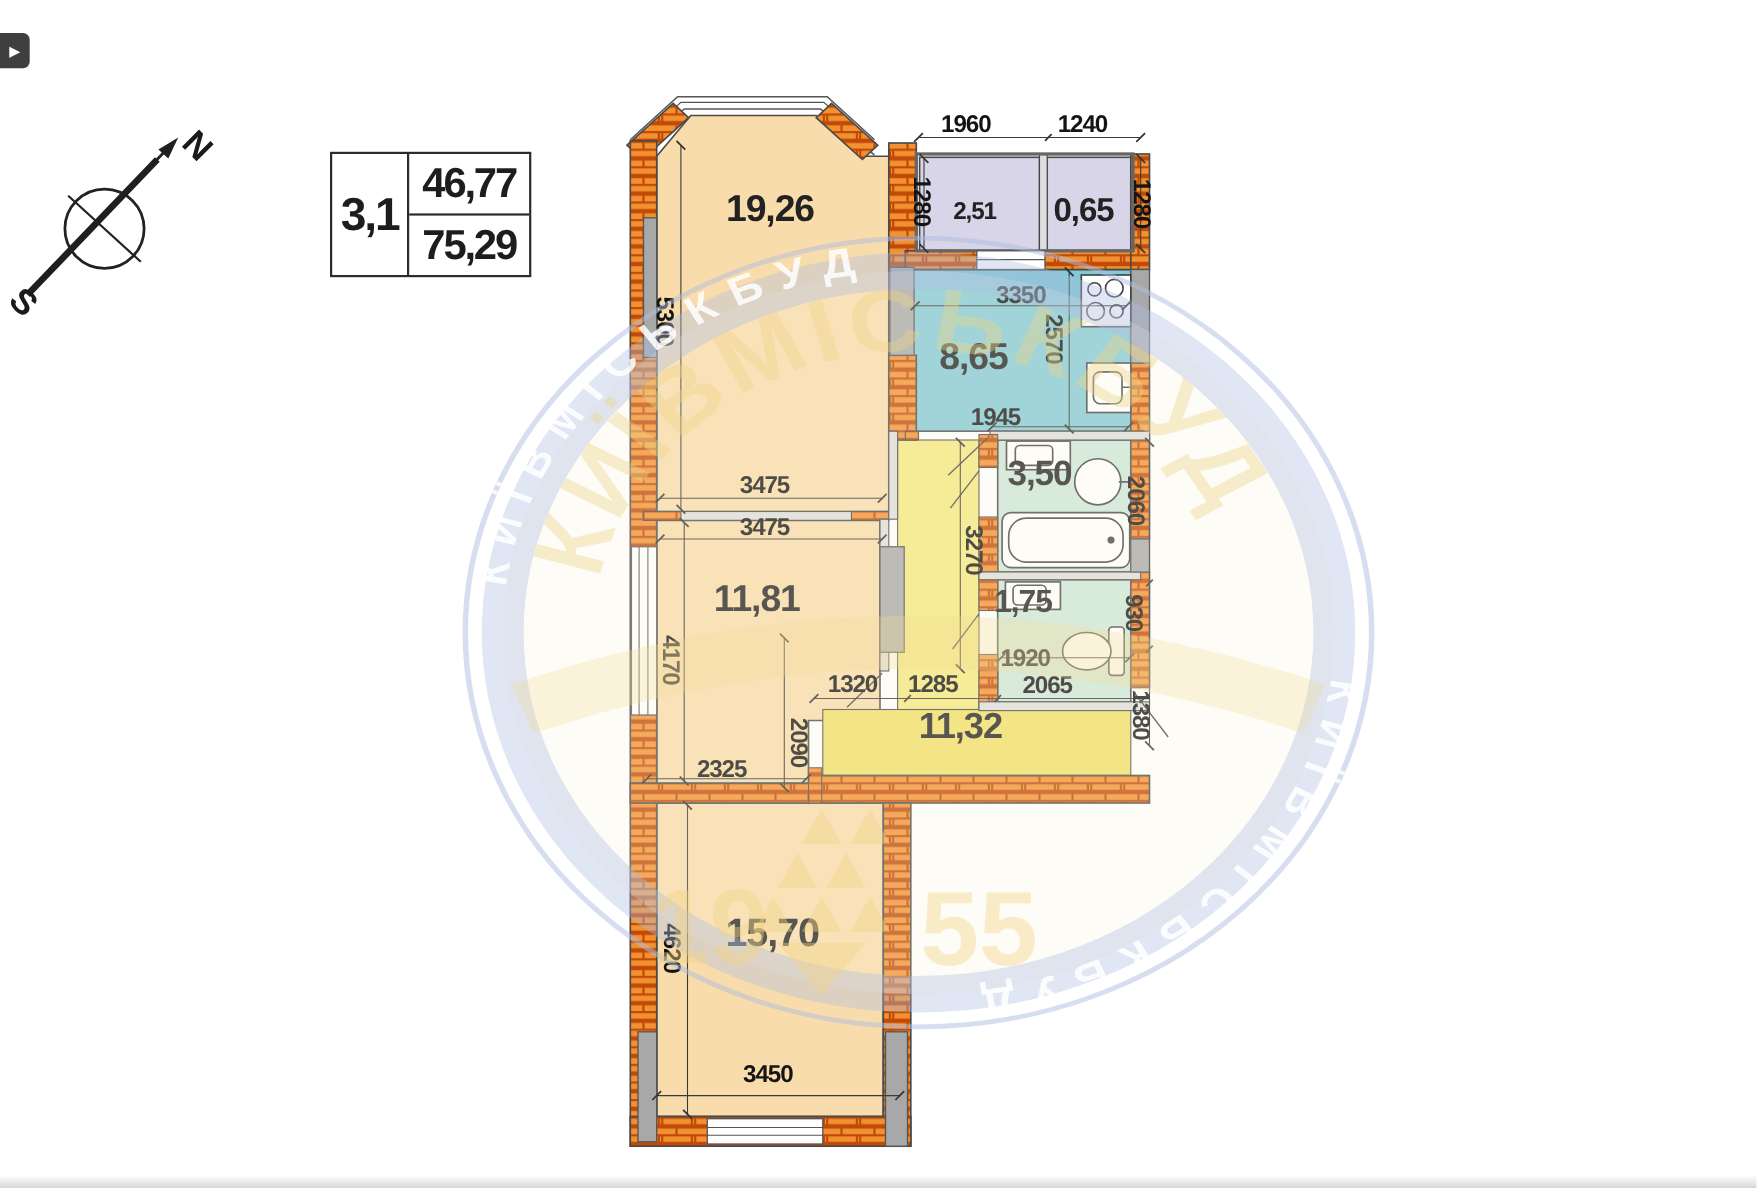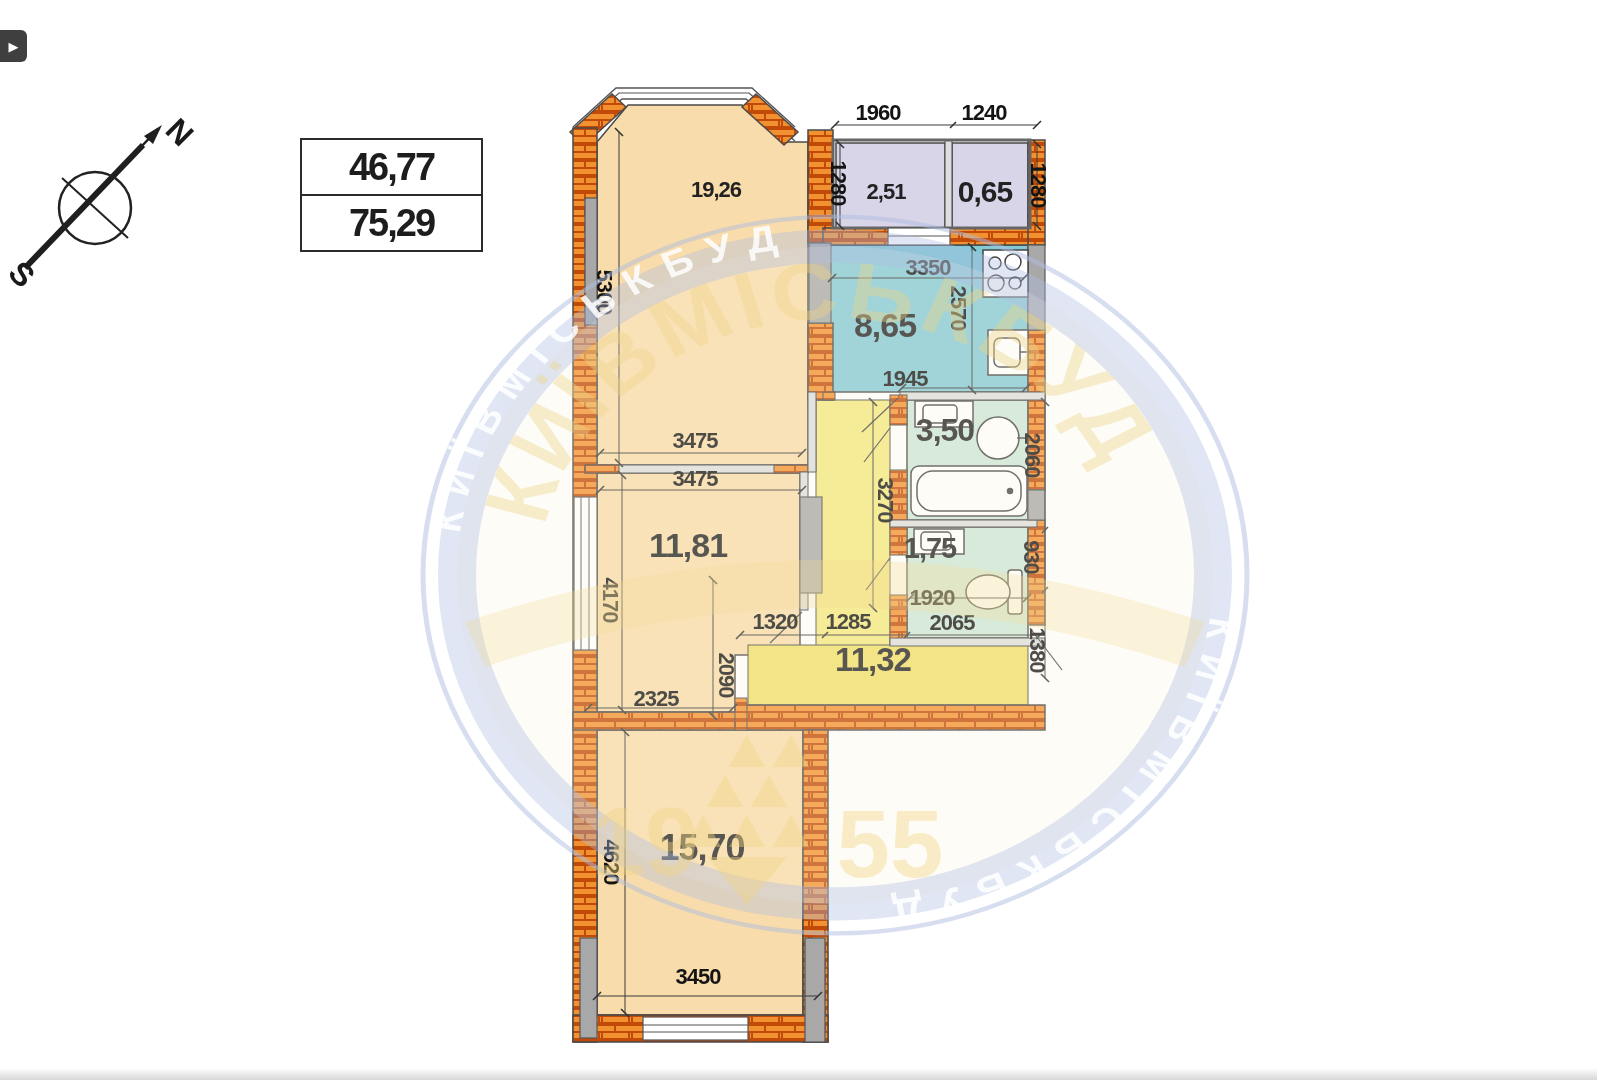--- a/index.html
+++ b/index.html
@@ -55,20 +55,21 @@
     <line x1="25" y1="168" x2="143" y2="45" stroke="#1f1f1f" stroke-width="6"></line>
     <line x1="140" y1="48" x2="158" y2="29" stroke="#1f1f1f" stroke-width="2.5"></line>
     <polygon points="162,25 153,44 144,36" fill="#1f1f1f"></polygon>
     <circle cx="95" cy="108" r="36" fill="none" stroke="#222" stroke-width="2.5"></circle>
     <line x1="62" y1="78" x2="128" y2="138" stroke="#222" stroke-width="2"></line>
     <text transform="translate(172,40) rotate(45)" text-anchor="middle" font-size="32" font-weight="bold" fill="#1a1a1a">N</text>
     <text transform="translate(14,182) rotate(45)" text-anchor="middle" font-size="32" font-weight="bold" fill="#1a1a1a">S</text>
   </svg>
 
   <div class="info-box">
+    <div class="cell-left">3,1</div>
     <div class="col-right">
       <div>46,77</div>
       <div>75,29</div>
     </div>
   </div>
 
   <div class="plan">
     <svg width="545" height="975" viewBox="0 0 545 975">
       <defs>
         <pattern id="brick" width="30" height="16" patternUnits="userSpaceOnUse">
@@ -203,21 +204,21 @@
         <line class="dimln" x1="82" y1="395" x2="82" y2="630"></line>
         <line class="dimln" x1="173" y1="500" x2="173" y2="636"></line>
         <line class="dimln" x1="200" y1="555" x2="500" y2="555"></line>
         <path d="M282,558 L288,552 M364,558 L370,552" stroke="#333" stroke-width="1.6"></path>
         <line class="dimln" x1="48" y1="628" x2="193" y2="628"></line>
         <line class="dimln" x1="85" y1="652" x2="85" y2="933"></line>
         <line class="dimln" x1="57" y1="916" x2="278" y2="916"></line>
       </g>
     </svg>
 
-    <span class="room-label" style="left:176px;top:110px;font-size:22px">19,26</span>
+    <span class="room-label" style="left:160px;top:110px;font-size:34px">19,26</span>
     <span class="room-label" style="left:346px;top:112px;font-size:22px">2,51</span>
     <span class="room-label" style="left:445px;top:112px;font-size:30px">0,65</span>
     <span class="room-label" style="left:345px;top:245px;font-size:34px">8,65</span>
     <span class="room-label" style="left:405px;top:350px;font-size:32px">3,50</span>
     <span class="room-label" style="left:390px;top:468px;font-size:29px">1,75</span>
     <span class="room-label" style="left:148px;top:465px;font-size:34px">11,81</span>
     <span class="room-label" style="left:333px;top:580px;font-size:33px">11,32</span>
     <span class="room-label" style="left:162px;top:768px;font-size:36px">15,70</span>
 
     <span class="dim" style="left:338px;top:33px">1960</span>

